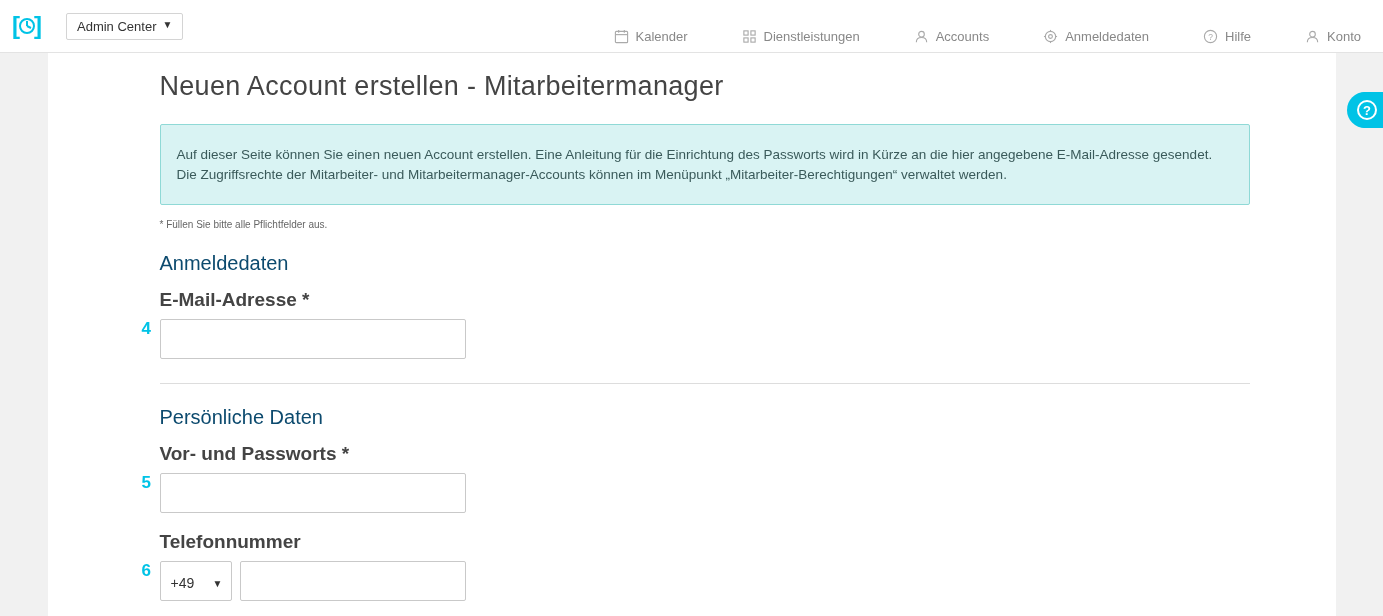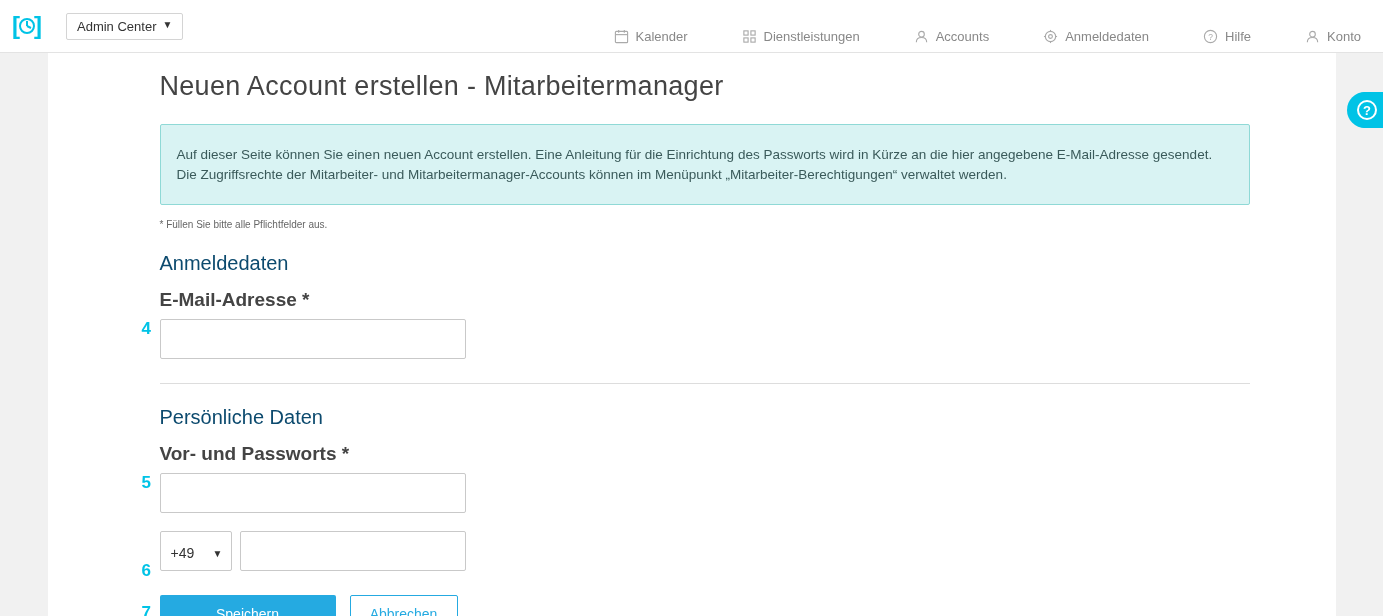--- a/index.html
+++ b/index.html
@@ -291,20 +291,21 @@
   <h2 class="section-heading">Persönliche Daten</h2>
 
   <div class="field-rel">
     <span class="marker" style="top:30px">5</span>
     <label class="field-label">Vor- und Passworts *</label>
     <input type="text" class="text-input" style="">
   </div>
 
   <div class="field-rel">
     <span class="marker" style="top:30px">6</span>
+    <label class="field-label">Telefonnummer</label>
     <div class="phone-row">
       <div class="phone-prefix">
         <span>+49</span>
         <span style="font-size:10px">▼</span>
       </div>
       <input type="text" class="phone-number" style="">
     </div>
   </div>
 
   <div class="btn-row field-rel" style="margin-bottom:0">

